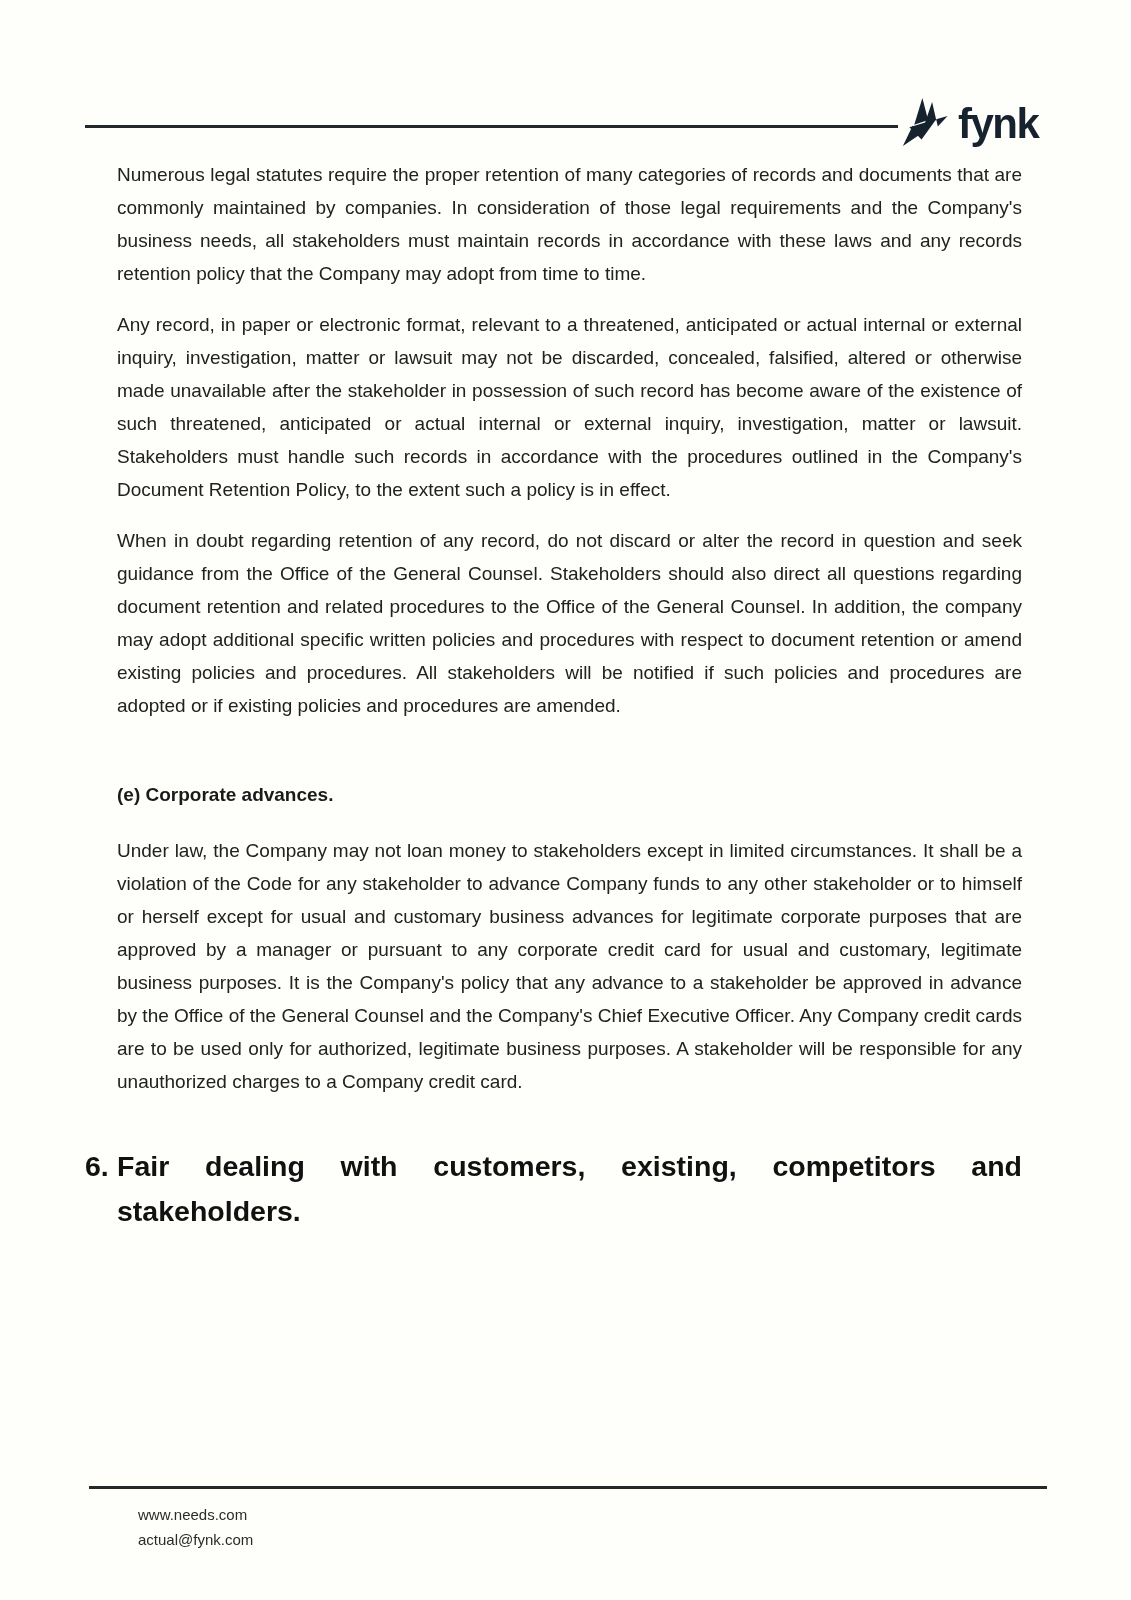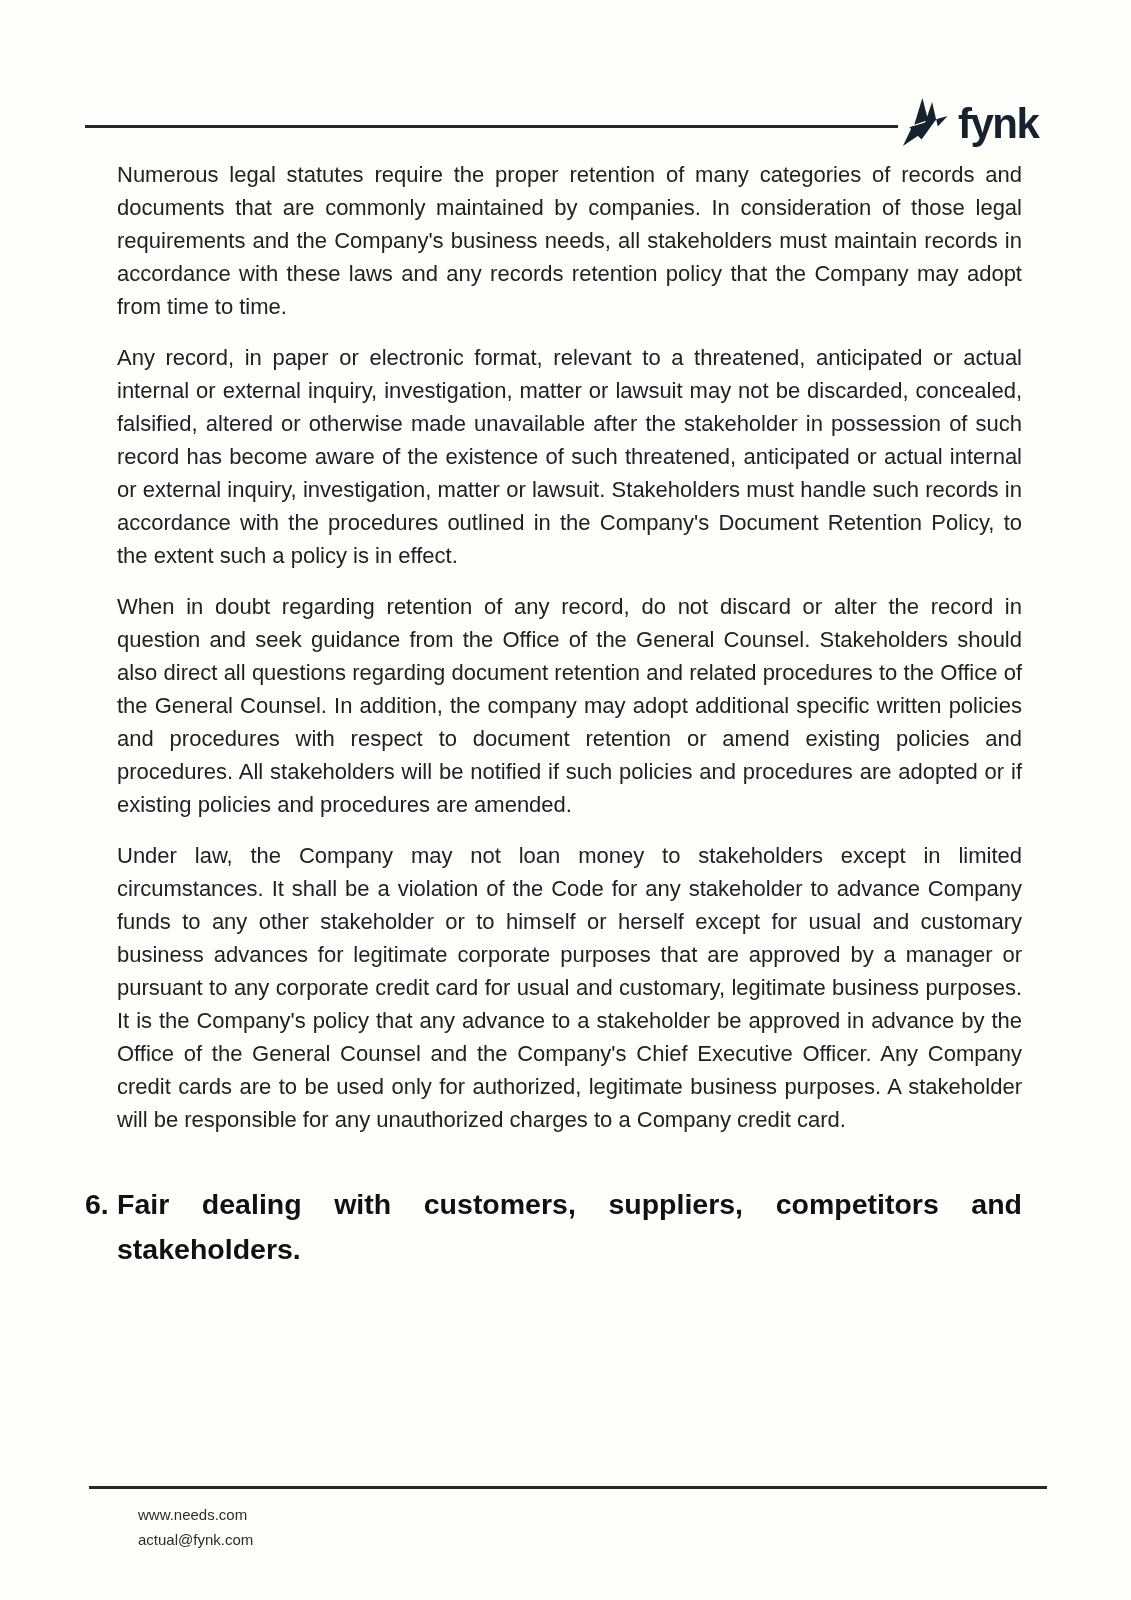--- a/index.html
+++ b/index.html
@@ -44,21 +44,21 @@
   }
 
   
   .content {
     position: absolute;
     left: 117px;
     top: 158px;
     width: 905px;
   }
   .content p {
-    font-size: 22px;
+    font-size: 19px;
     line-height: 33px;
     text-align: justify;
     margin-bottom: 18px;
     color: #212121;
   }
   .sub-heading {
     margin-top: 62px;
     margin-bottom: 28px;
     font-size: 19px;
     font-weight: 700;
@@ -117,25 +117,26 @@
       </svg>
     </span>
     <span class="logo-text">fynk</span>
   </div>
 
   <div class="content">
     <p>Numerous legal statutes require the proper retention of many categories of records and documents that are commonly maintained by companies. In consideration of those legal requirements and the Company's business needs, all stakeholders must maintain records in accordance with these laws and any records retention policy that the Company may adopt from time to time.</p>
     <p>Any record, in paper or electronic format, relevant to a threatened, anticipated or actual internal or external inquiry, investigation, matter or lawsuit may not be discarded, concealed, falsified, altered or otherwise made unavailable after the stakeholder in possession of such record has become aware of the existence of such threatened, anticipated or actual internal or external inquiry, investigation, matter or lawsuit. Stakeholders must handle such records in accordance with the procedures outlined in the Company's Document Retention Policy, to the extent such a policy is in effect.</p>
     <p>When in doubt regarding retention of any record, do not discard or alter the record in question and seek guidance from the Office of the General Counsel. Stakeholders should also direct all questions regarding document retention and related procedures to the Office of the General Counsel. In addition, the company may adopt additional specific written policies and procedures with respect to document retention or amend existing policies and procedures. All stakeholders will be notified if such policies and procedures are adopted or if existing policies and procedures are amended.</p>
 
+    <div class="sub-heading">(e) Corporate advances.</div>
     <p>Under law, the Company may not loan money to stakeholders except in limited circumstances. It shall be a violation of the Code for any stakeholder to advance Company funds to any other stakeholder or to himself or herself except for usual and customary business advances for legitimate corporate purposes that are approved by a manager or pursuant to any corporate credit card for usual and customary, legitimate business purposes. It is the Company's policy that any advance to a stakeholder be approved in advance by the Office of the General Counsel and the Company's Chief Executive Officer. Any Company credit cards are to be used only for authorized, legitimate business purposes. A stakeholder will be responsible for any unauthorized charges to a Company credit card.</p>
 
     <div class="section-heading">
       <span class="section-number">6.</span>
-      <span class="section-title">Fair dealing with customers, suppliers, competitors and stakeholders.</span>
+      <span class="section-title">Fair dealing with customers, existing, competitors and stakeholders.</span>
     </div>
   </div>
 
   <div class="footer-rule"></div>
   <div class="footer-contact">
     <div>www.needs.com</div>
     <div>actual@fynk.com</div>
   </div>
 
 </div>

